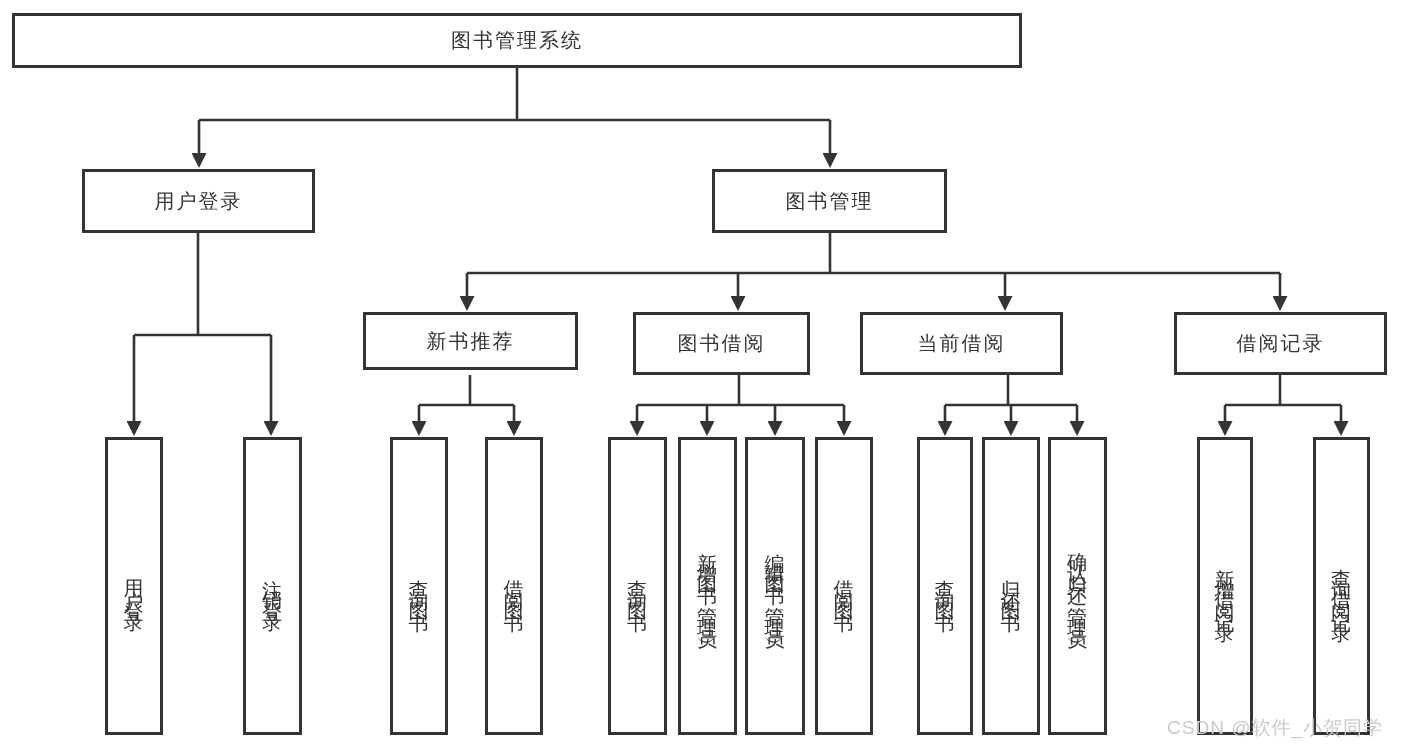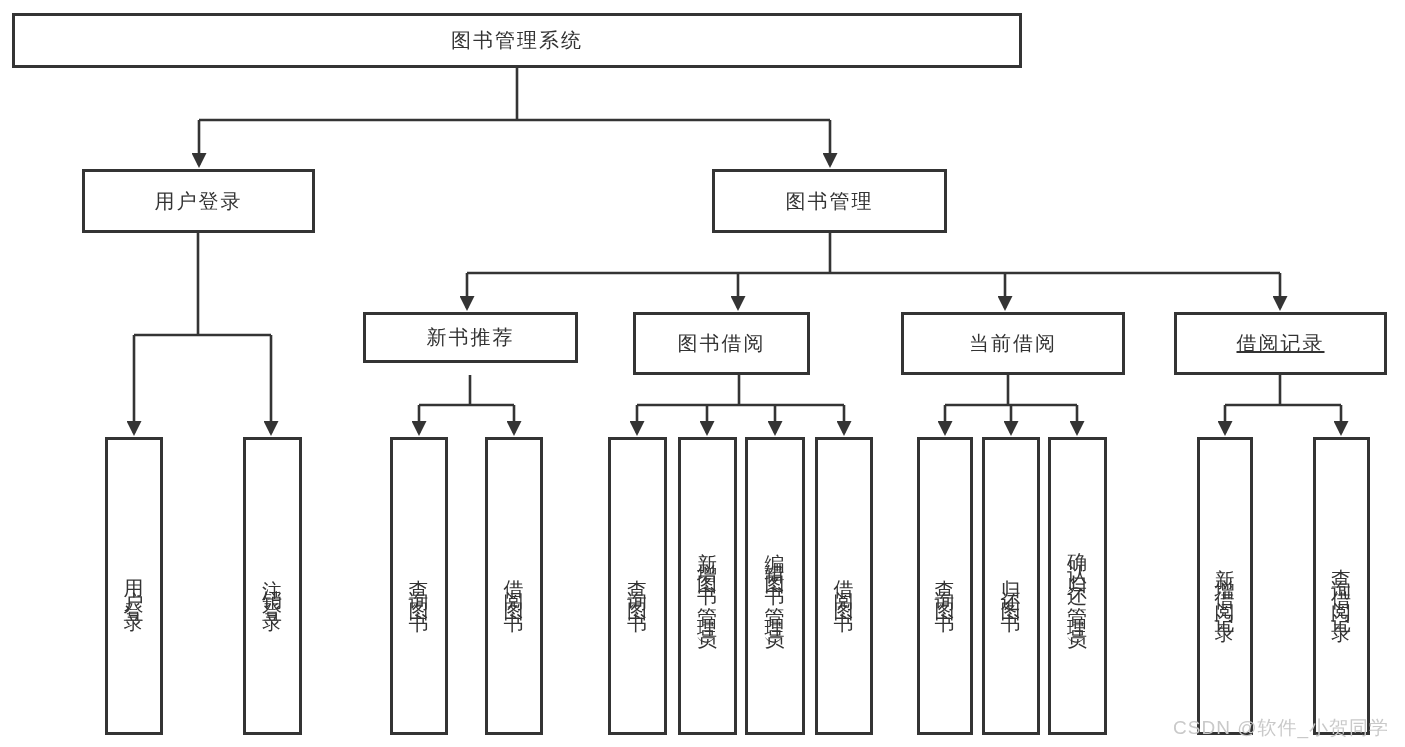--- a/index.html
+++ b/index.html
@@ -43,41 +43,41 @@
     text-orientation: mixed;
     letter-spacing: 11px;
     line-height: 1;
     font-size: 20px;
     white-space: normal;
   }
   
   .n-root  { left: 12px;   top: 13px;  width: 1010px; height: 55px; }
   .n-login { left: 82px;   top: 169px; width: 233px;  height: 64px; }
   .n-mgmt  { left: 712px;  top: 169px; width: 235px;  height: 64px; text-align: center; }
-  .n-l3-0  { left: 363px;  top: 312px; width: 215px;  height: 51px; }
+  .n-l3-0  { left: 363px;  top: 312px; width: 215px;  height: 58px; }
   .n-l3-1  { left: 633px;  top: 312px; width: 177px;  height: 63px; }
-  .n-l3-2  { left: 901px;  top: 312px; width: 224px;  height: 63px; }
-  .n-l3-3  { left: 1174px; top: 312px; width: 213px;  height: 63px; text-decoration: underline; }
+  .n-l3-2  { left: 860px;  top: 312px; width: 203px;  height: 63px; }
+  .n-l3-3  { left: 1174px; top: 312px; width: 213px;  height: 63px; }
   .leaf    { top: 437px; height: 298px; }
   .lf-a0 { left: 105px;  width: 58px; }
   .lf-a1 { left: 243px;  width: 59px; }
   .lf-b0 { left: 390px;  width: 58px; }
   .lf-b1 { left: 485px;  width: 58px; }
   .lf-c0 { left: 608px;  width: 59px; }
   .lf-c1 { left: 678px;  width: 59px; }
   .lf-c2 { left: 745px;  width: 60px; }
   .lf-c3 { left: 815px;  width: 58px; }
   .lf-d0 { left: 917px;  width: 56px; }
   .lf-d1 { left: 982px;  width: 58px; }
   .lf-d2 { left: 1048px; width: 59px; }
   .lf-e0 { left: 1197px; width: 56px; }
   .lf-e1 { left: 1313px; width: 57px; }
   .watermark {
     position: absolute;
-    right: 16px;
+    right: 22px;
     bottom: 6px;
     font-size: 19px;
     letter-spacing: 1px;
     color: var(--watermark, #c9c9c9);
     z-index: 3;
     white-space: nowrap;
   }
 </style>
 </head>
 <body>

